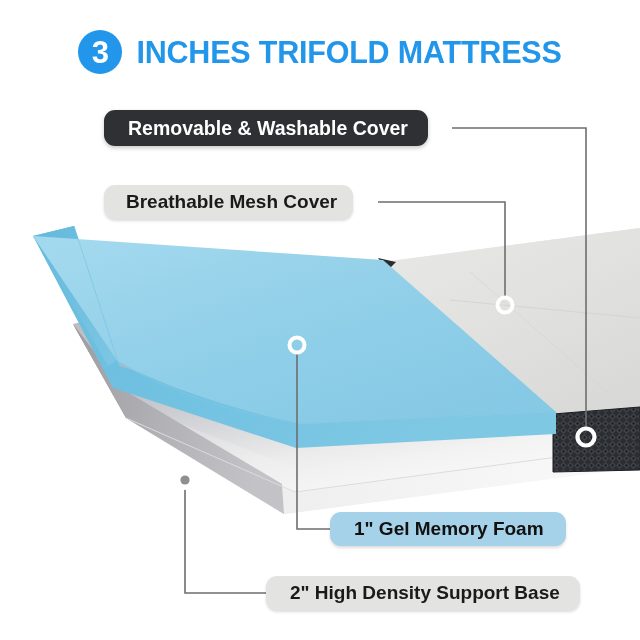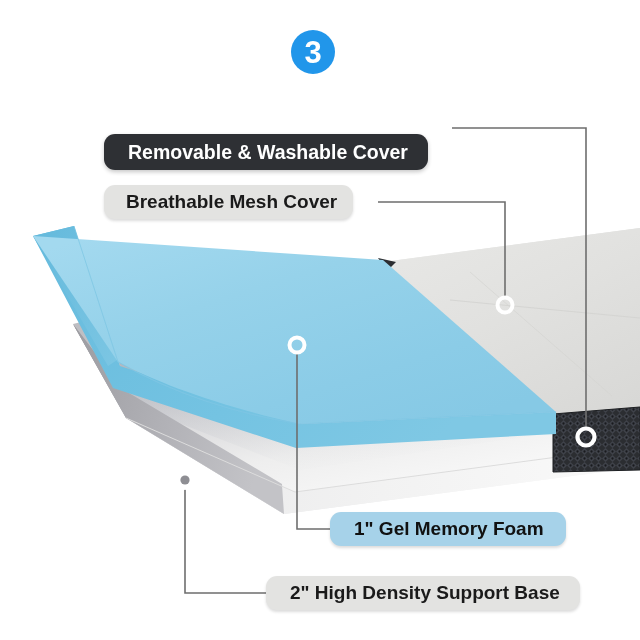--- a/index.html
+++ b/index.html
@@ -55,32 +55,33 @@
     background:#e3e3e1;
     color:#1a1a1a;
     box-shadow:0 2px 3px rgba(0,0,0,.14);
   }
   .pill-blue{
     background:#a6d2e9;
     color:#111111;
     box-shadow:0 2px 3px rgba(0,0,0,.14);
   }
 
-  #lbl-removable{left:104px;top:110px;height:36px;padding:0 20px 0 24px;font-size:19.5px;margin-top:24px;}
+  #lbl-removable{left:104px;top:110px;height:36px;padding:0 20px 0 24px;font-size:19.5px;}
   #lbl-mesh{left:104px;top:185px;height:34px;padding:0 16px 0 22px;font-size:19px;}
   #lbl-gel{left:330px;top:512px;height:34px;padding:0 22px 0 24px;font-size:19px;}
   #lbl-base{left:266px;top:576px;height:34px;padding:0 20px 0 24px;font-size:19px;}
 </style>
 </head>
 <body>
 
 <div id="stage">
 
   <div class="header">
     <div class="badge">3</div>
+    <div class="title">INCHES TRIFOLD MATTRESS</div>
   </div>
 
   <svg id="art" viewBox="0 0 640 640">
     <defs>
 
       <linearGradient id="gBaseTop" x1="0.12" y1="0" x2="0.62" y2="1">
         <stop offset="0" stop-color="#b4b4b9"></stop>
         <stop offset="0.42" stop-color="#c9c9cd"></stop>
         <stop offset="0.78" stop-color="#eeeeee"></stop>
         <stop offset="1" stop-color="#f8f8f8"></stop>

